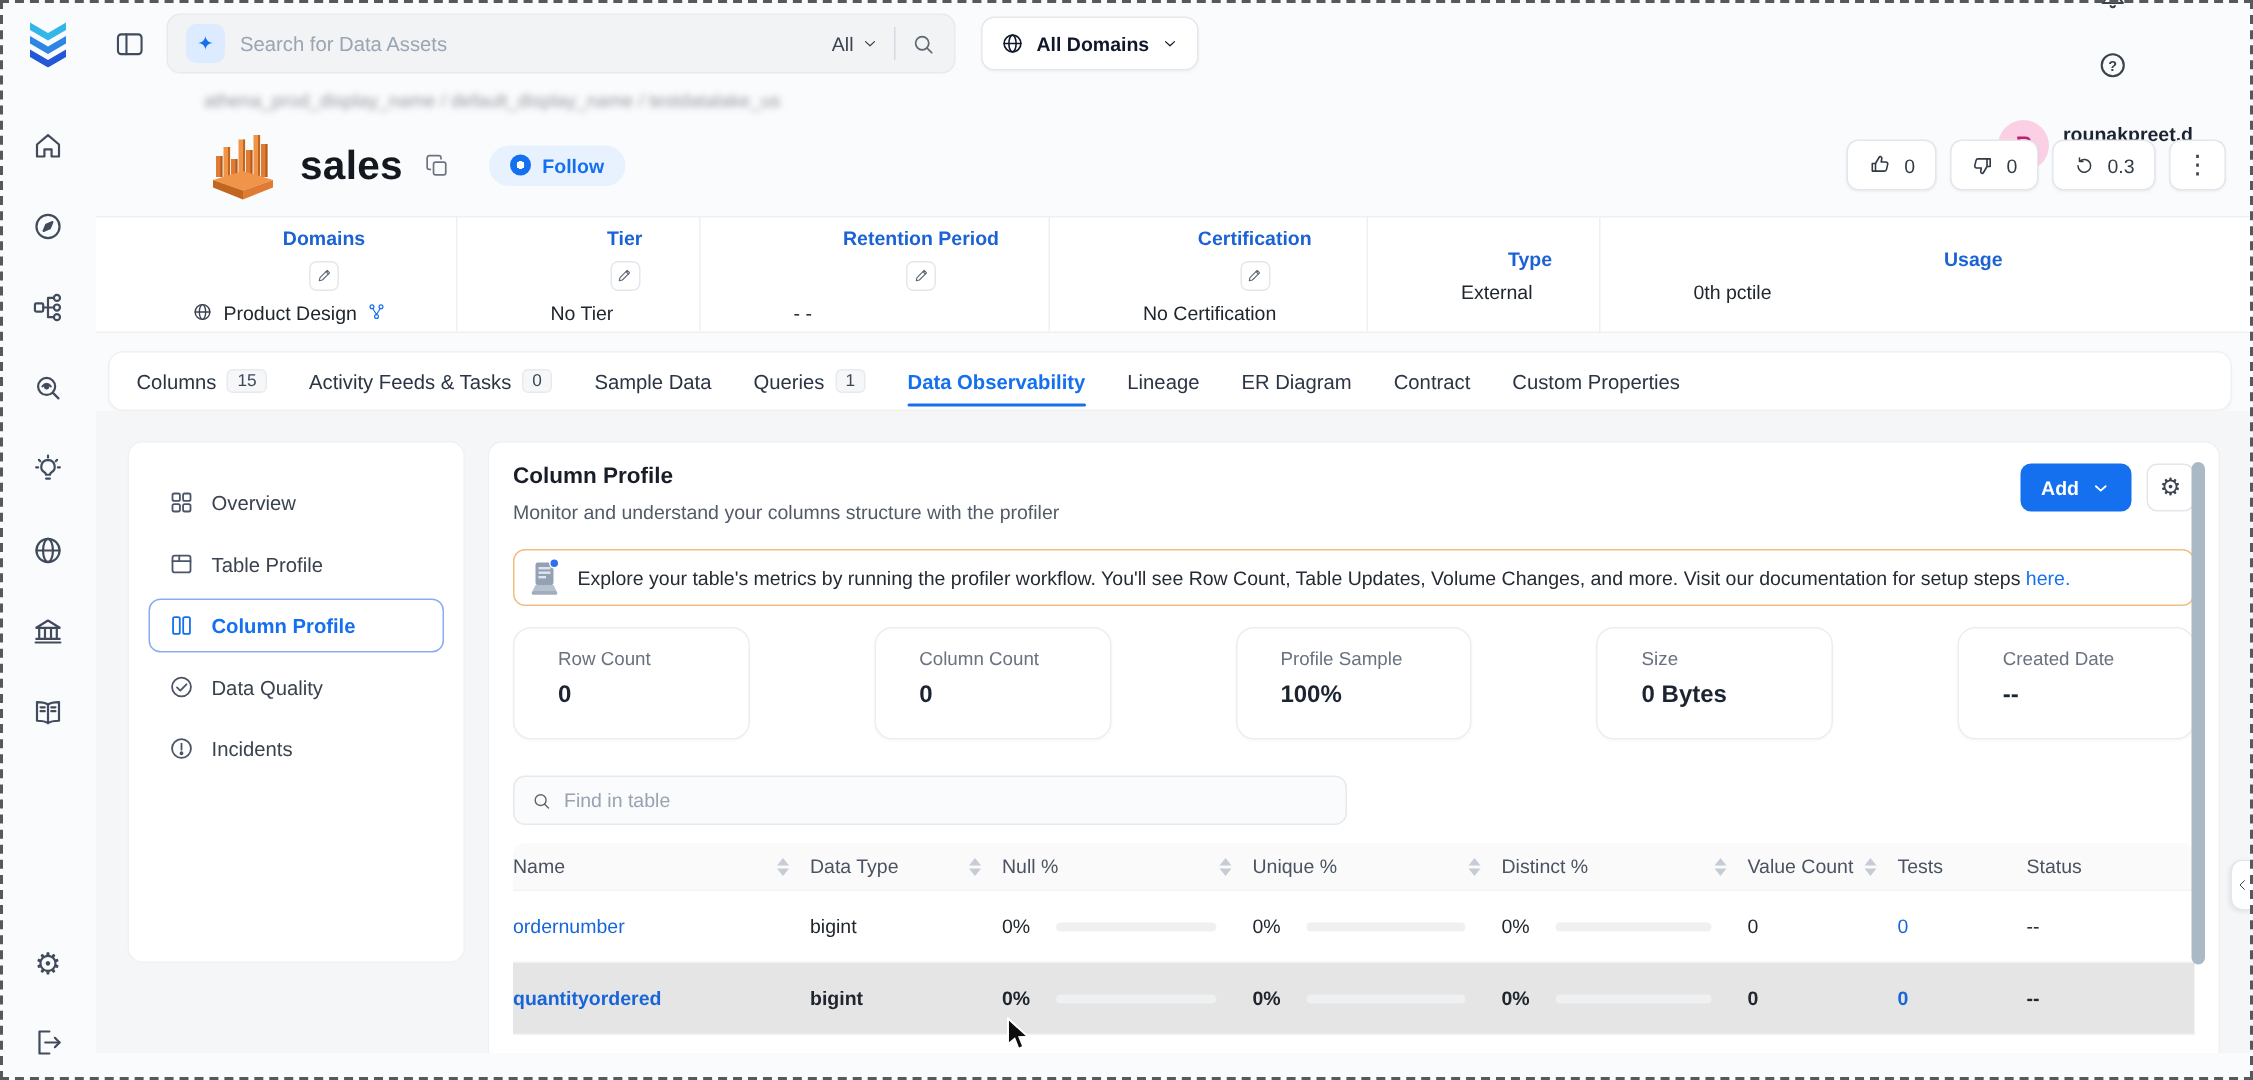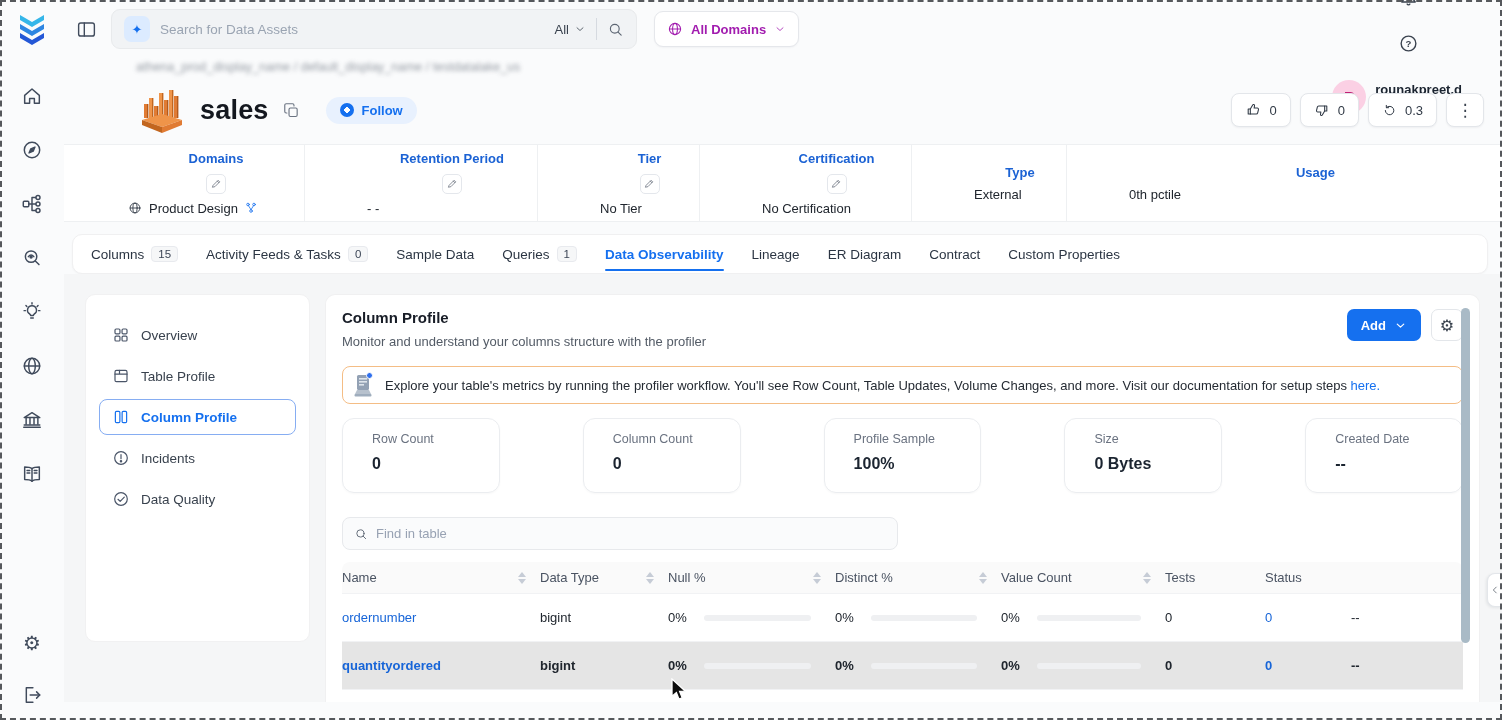--- a/index.html
+++ b/index.html
@@ -26,21 +26,21 @@
                  display:flex; align-items:center; padding:0 12px; gap:10px; }
   .spark { width:26px; height:26px; border-radius:7px; background:#dcebff; color:#1570ef; font-size:13px;
            display:flex; align-items:center; justify-content:center; cursor:pointer; }
   .search-pill input { flex:1; border:none; outline:none; background:transparent; font-size:13.5px;
                        font-family:inherit; color:#4c1d95; }
   .search-pill input::placeholder { color:#9aa4b2; }
   .scope { display:flex; align-items:center; gap:5px; font-size:13px; color:#39424e; cursor:pointer; }
   .vdiv { width:1px; height:22px; background:#d6dae0; }
   .domains-btn { margin-left:17px; height:36px; background:#fff; border:1px solid #e5e7eb; border-radius:9px;
                  display:flex; align-items:center; gap:8px; padding:0 12px; font-size:13px; font-weight:700;
-                 color:#a21caf; cursor:pointer; box-shadow:0 1px 2px rgba(16,24,40,.04); }
+                 color:#0f172a; cursor:pointer; box-shadow:0 1px 2px rgba(16,24,40,.04); }
   .top-right { margin-left:auto; display:flex; align-items:center; gap:26px;flex-direction:column; }
   .lang { display:flex; align-items:center; gap:4px; font-size:13px; font-weight:600; color:#2b3442; cursor:pointer; }
   .top-ic { color:#39424e; cursor:pointer; display:flex; }
   .user-chip { display:flex; align-items:center; gap:9px; cursor:pointer; }
   .user-avatar { width:34px; height:34px; border-radius:50%; background:#fbd0e4; color:#c01f74;
                  font-weight:700; font-size:15px; display:flex; align-items:center; justify-content:center; }
   .user-name { font-size:13px; font-weight:700; color:#1b2430; }
   .user-team { font-size:12px; color:#000000; margin-top:1px; }
 
   
@@ -383,46 +383,46 @@
           <span class="subdomain-ic">
             <svg class="i" width="12" height="12" viewBox="0 0 24 24">
                 <circle cx="6" cy="5" r="2.6"></circle>
                 <circle cx="18" cy="5" r="2.6"></circle>
                 <circle cx="12" cy="18" r="2.6"></circle>
                 <path d="M12 15.4 7 7.4M12 15.4l5-8"></path>
               </svg>
           </span>
         </div>
       </div>
+      <div class="meta-field" style="width:162px">
+        <div class="meta-lblrow">
+          <span class="meta-lbl">Tier</span>
+          <span class="edit-btn">
+              <svg class="i" width="11" height="11" viewBox="0 0 24 24">
+                <path d="M4 20l4.5-1.1L19 8.4 15.6 5 5.1 15.5z"></path>
+                <path d="M13.8 6.8l3.4 3.4"></path>
+              </svg>
+            </span>
+        </div>
+        <div class="meta-valrow">
+            <span>No Tier</span>
+          </div>
+      </div>
       <div class="meta-field" style="width:233px">
         <div class="meta-lblrow">
           <span class="meta-lbl">Retention Period</span>
           <span class="edit-btn">
               <svg class="i" width="11" height="11" viewBox="0 0 24 24">
                 <path d="M4 20l4.5-1.1L19 8.4 15.6 5 5.1 15.5z"></path>
                 <path d="M13.8 6.8l3.4 3.4"></path>
               </svg>
             </span>
         </div>
         <div class="meta-valrow">
             <span>- -</span>
-          </div>
-      </div>
-      <div class="meta-field" style="width:162px">
-        <div class="meta-lblrow">
-          <span class="meta-lbl">Tier</span>
-          <span class="edit-btn">
-              <svg class="i" width="11" height="11" viewBox="0 0 24 24">
-                <path d="M4 20l4.5-1.1L19 8.4 15.6 5 5.1 15.5z"></path>
-                <path d="M13.8 6.8l3.4 3.4"></path>
-              </svg>
-            </span>
-        </div>
-        <div class="meta-valrow">
-            <span>No Tier</span>
           </div>
       </div>
       <div class="meta-field" style="width:212px">
         <div class="meta-lblrow">
           <span class="meta-lbl">Certification</span>
           <span class="edit-btn">
               <svg class="i" width="11" height="11" viewBox="0 0 24 24">
                 <path d="M4 20l4.5-1.1L19 8.4 15.6 5 5.1 15.5z"></path>
                 <path d="M13.8 6.8l3.4 3.4"></path>
               </svg>
@@ -512,34 +512,34 @@
                 <rect x="4.5" y="4.5" width="6" height="15" rx="1.5"></rect>
                 <rect x="13.5" y="4.5" width="6" height="15" rx="1.5"></rect>
               </svg>
             </span>
           <span>Column Profile</span>
         </div>
         <div class="subnav-item">
           <span class="snv-ic">
               <svg class="i" width="18" height="18" viewBox="0 0 24 24">
                 <circle cx="12" cy="12" r="8.4"></circle>
-                <path d="M12 7.6v5.4"></path>
-                <circle cx="12" cy="16.2" r=".9" fill="currentColor"></circle>
-              </svg>
-            </span>
-          <span>Incidents</span>
+                <polyline points="8 12.4 10.9 15.2 16.4 9.6"></polyline>
+              </svg>
+            </span>
+          <span>Data Quality</span>
         </div>
         <div class="subnav-item">
           <span class="snv-ic">
               <svg class="i" width="18" height="18" viewBox="0 0 24 24">
                 <circle cx="12" cy="12" r="8.4"></circle>
-                <polyline points="8 12.4 10.9 15.2 16.4 9.6"></polyline>
-              </svg>
-            </span>
-          <span>Data Quality</span>
+                <path d="M12 7.6v5.4"></path>
+                <circle cx="12" cy="16.2" r=".9" fill="currentColor"></circle>
+              </svg>
+            </span>
+          <span>Incidents</span>
         </div>
       </aside>
 
       <section class="panel">
         <div class="panel-head">
           <div>
             <div class="panel-title">Column Profile</div>
             <div class="panel-sub">Monitor and understand your columns structure with the profiler</div>
           </div>
           <div class="panel-actions">
@@ -618,20 +618,27 @@
               </span>
             </div>
           <div class="h-cell">
               <span>Null %</span>
               <span class="sorters">
                 <i class="c-up"></i>
                 <i class="c-dn"></i>
               </span>
             </div>
           <div class="h-cell">
+              <span>Unique %</span>
+              <span class="sorters">
+                <i class="c-up"></i>
+                <i class="c-dn"></i>
+              </span>
+            </div>
+          <div class="h-cell">
               <span>Distinct %</span>
               <span class="sorters">
                 <i class="c-up"></i>
                 <i class="c-dn"></i>
               </span>
             </div>
           <div class="h-cell">
               <span>Value Count</span>
               <span class="sorters">
                 <i class="c-up"></i>

